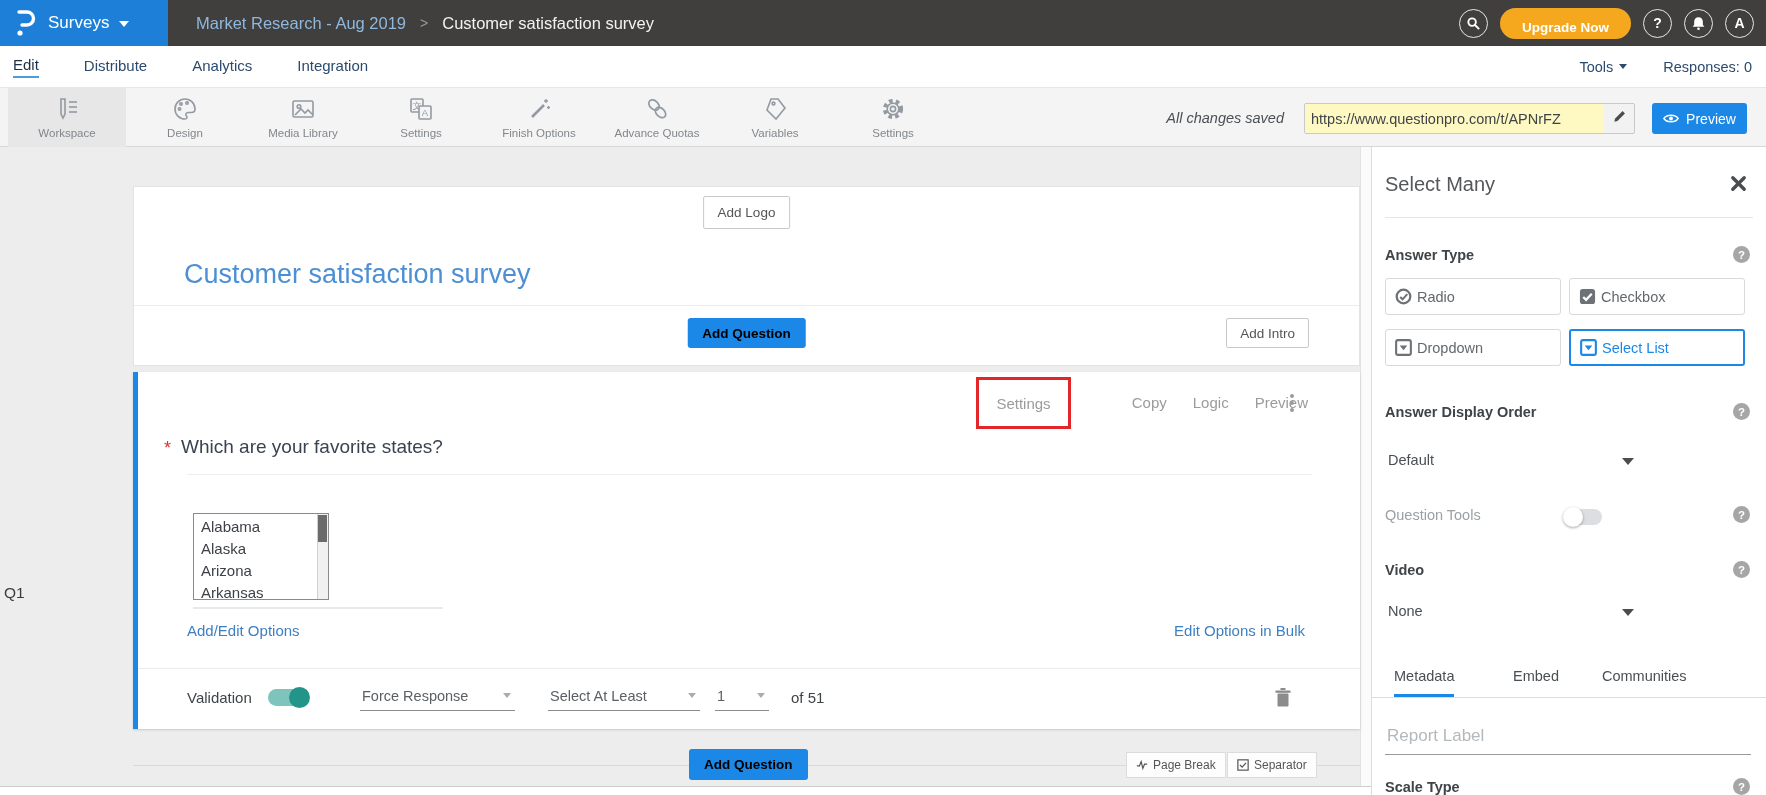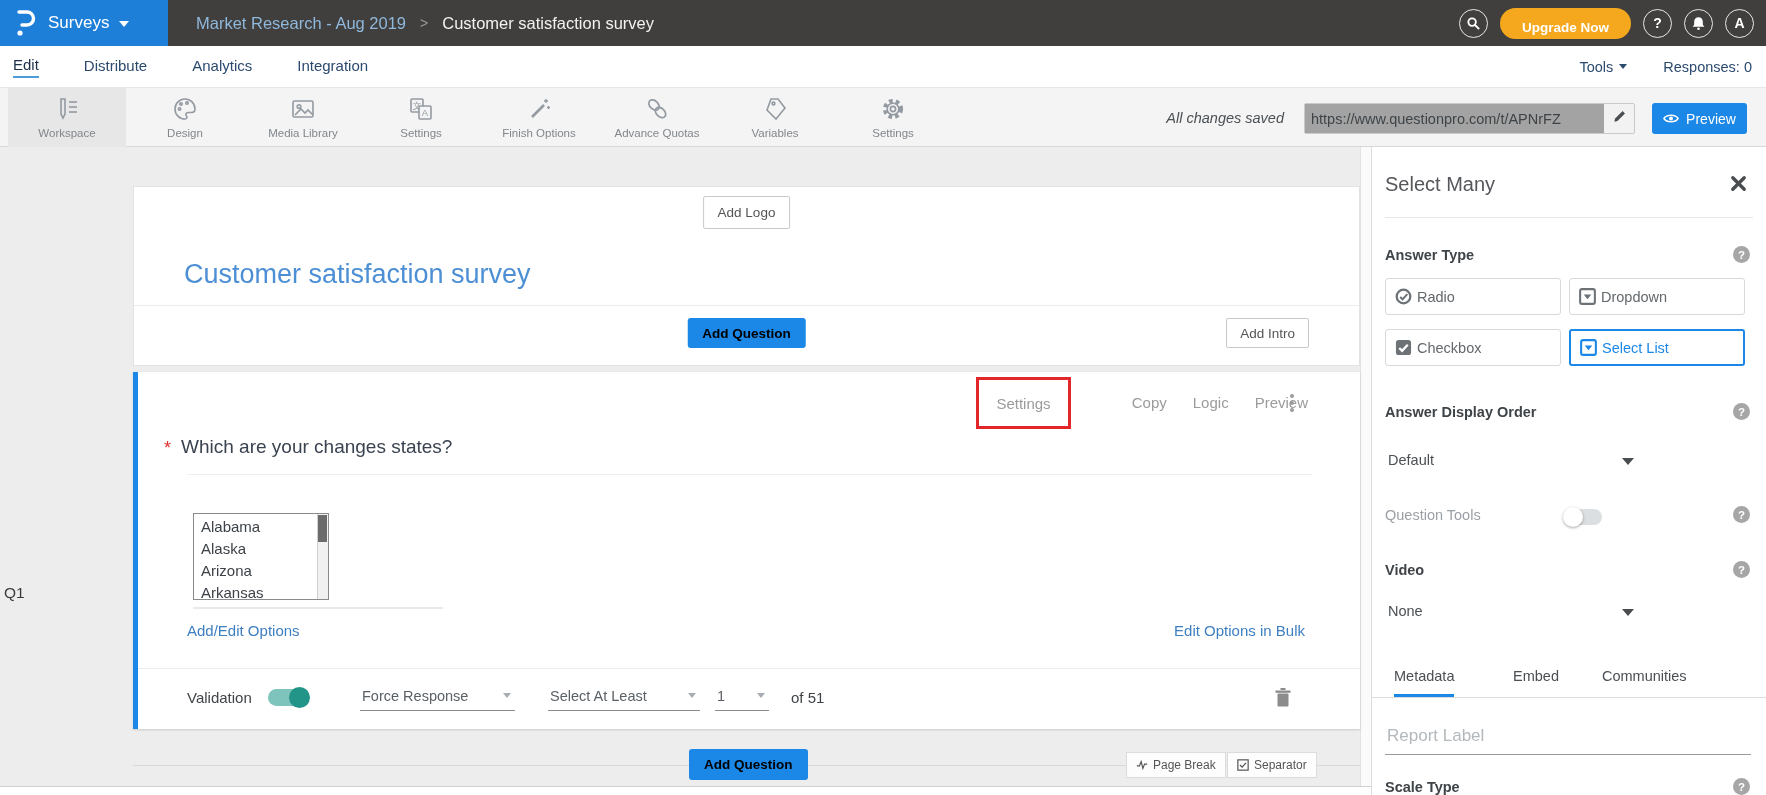--- a/index.html
+++ b/index.html
@@ -40,21 +40,21 @@
   .toolbar { position:absolute; top:87px; left:0; width:1766px; height:60px; background:#f4f4f4;
     border-top:1px solid #e7e7e7; border-bottom:1px solid #d8d8d8; }
   .tool-item { position:absolute; top:0; width:118px; height:59px; display:flex; flex-direction:column;
     align-items:center; justify-content:flex-start; padding-top:7px; cursor:pointer; }
   .tool-item.active { background:#e7e7e7; }
   .tool-item .ticon { height:28px; display:flex; align-items:center; justify-content:center; }
   .tool-item .tlabel { font-size:11.5px; color:#82878c; margin-top:4px; white-space:nowrap; }
   .saved { position:absolute; right:482px; top:22px; font-style:italic; font-size:14.5px; color:#4a4f54; }
   .urlbox { position:absolute; left:1304px; top:15px; width:331px; height:31px; background:#f2f2f2;
     border:1px solid #c9c9c9; border-radius:2px; display:flex; align-items:center; }
-  .urlbox input { flex:1; border:none; background:#a3a3a3; height:29px; font-size:14.5px; color:#3f4448;
+  .urlbox input { flex:1; border:none; background:#fef9c3; height:29px; font-size:14.5px; color:#3f4448;
     padding:0 6px; font-family:"Liberation Sans",sans-serif; outline:none; }
   .url-pencil { width:30px; text-align:center; cursor:pointer; }
   .preview-btn { position:absolute; left:1652px; top:15px; width:95px; height:31px; background:#1b87e6;
     color:#fff; border:none; border-radius:3px; font-size:14px; cursor:pointer;
     display:flex; align-items:center; justify-content:center; gap:7px; }
 
   
   .main { position:absolute; top:147px; left:0; width:1371px; height:648px; background:#ededed; }
   .main-scroll { position:absolute; right:0; top:0; width:11px; height:648px; background:#fbfbfb; border-left:1px solid #e2e2e2; }
   .qnum { position:absolute; left:4px; top:437px; font-size:15.5px; color:#3b3b3b; }
@@ -323,21 +323,21 @@
       <span class="qaction">Preview</span>
     </div>
     <span class="dots">
         <i></i>
         <i></i>
         <i></i>
       </span>
 
     <div class="qtext-row">
       <span class="req">*</span>
-      <span class="qtext">Which are your changes states?</span>
+      <span class="qtext">Which are your favorite states?</span>
     </div>
     <div class="q-underline"></div>
 
     <div class="optlist">
       <div class="items">
         <div class="item">Alabama</div>
         <div class="item">Alaska</div>
         <div class="item">Arizona</div>
         <div class="item">Arkansas</div>
       </div>
@@ -413,31 +413,31 @@
   <div class="atype-grid">
     <button class="atype-btn">
       <svg width="17" height="17" viewBox="0 0 18 18">
         <circle cx="9" cy="9" r="7.2" fill="none" stroke="#6d7276" stroke-width="2.4"></circle>
         <path d="M5.5 9.5 l2.5 2.5 5 -5.5" stroke="#6d7276" stroke-width="2.2" fill="none"></path>
       </svg>
       <span>Radio</span>
     </button>
     <button class="atype-btn">
       <svg width="17" height="17" viewBox="0 0 18 18">
-        <rect x="1.2" y="1.2" width="15.6" height="15.6" rx="2" fill="none" stroke="#6d7276" stroke-width="2.2"></rect>
-        <path d="M5 7 h8 l-4 5 z" fill="#6d7276"></path>
-      </svg>
-      <span>Dropdown</span>
+        <rect x="1" y="1" width="16" height="16" rx="3" fill="#6d7276"></rect>
+        <path d="M4.5 9.5 l3 3 6 -6.5" stroke="#fff" stroke-width="2.4" fill="none"></path>
+      </svg>
+      <span>Checkbox</span>
     </button>
     <button class="atype-btn">
       <svg width="17" height="17" viewBox="0 0 18 18">
-        <rect x="1" y="1" width="16" height="16" rx="3" fill="#6d7276"></rect>
-        <path d="M4.5 9.5 l3 3 6 -6.5" stroke="#fff" stroke-width="2.4" fill="none"></path>
-      </svg>
-      <span>Checkbox</span>
+        <rect x="1.2" y="1.2" width="15.6" height="15.6" rx="2" fill="none" stroke="#6d7276" stroke-width="2.2"></rect>
+        <path d="M5 7 h8 l-4 5 z" fill="#6d7276"></path>
+      </svg>
+      <span>Dropdown</span>
     </button>
     <button class="atype-btn selected">
       <svg width="17" height="17" viewBox="0 0 18 18">
         <rect x="1.2" y="1.2" width="15.6" height="15.6" rx="2" fill="none" stroke="#1b87e6" stroke-width="2.2"></rect>
         <path d="M5 7 h8 l-4 5 z" fill="#1b87e6"></path>
       </svg>
       <span>Select List</span>
     </button>
   </div>
 

